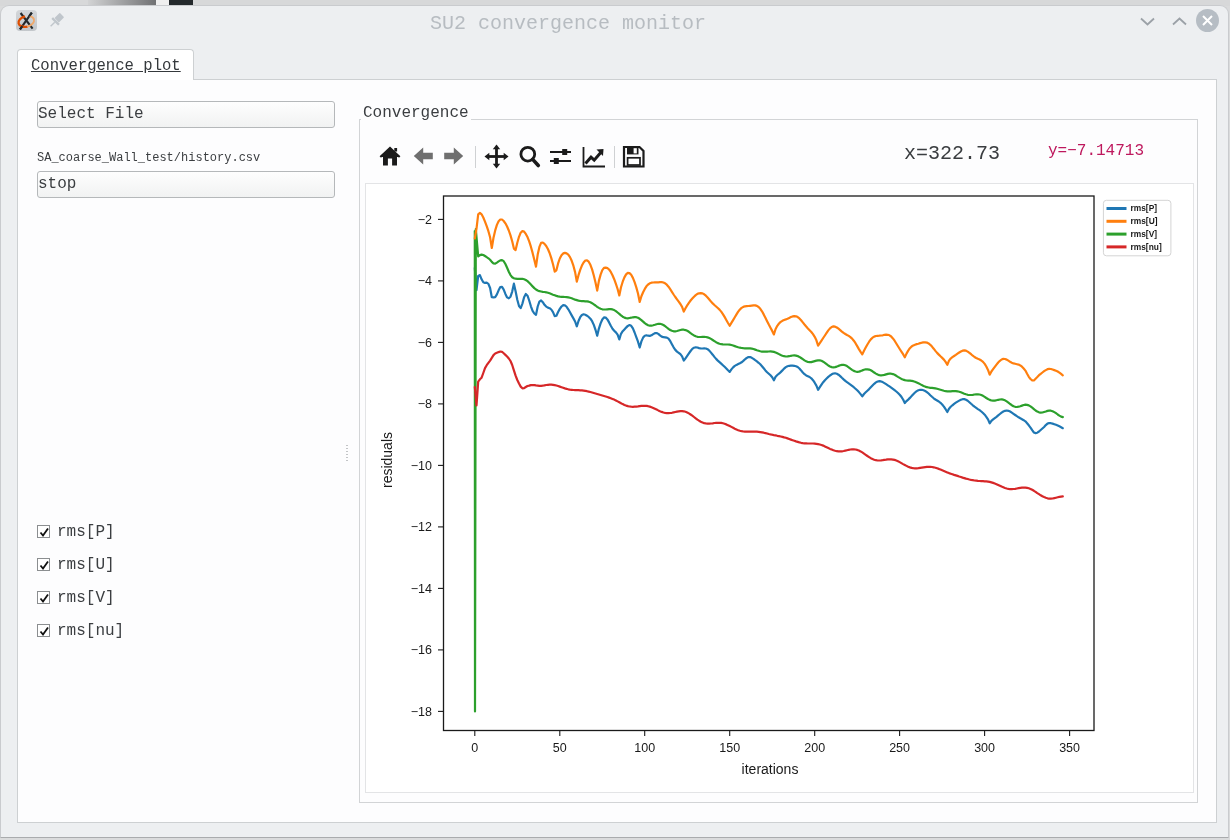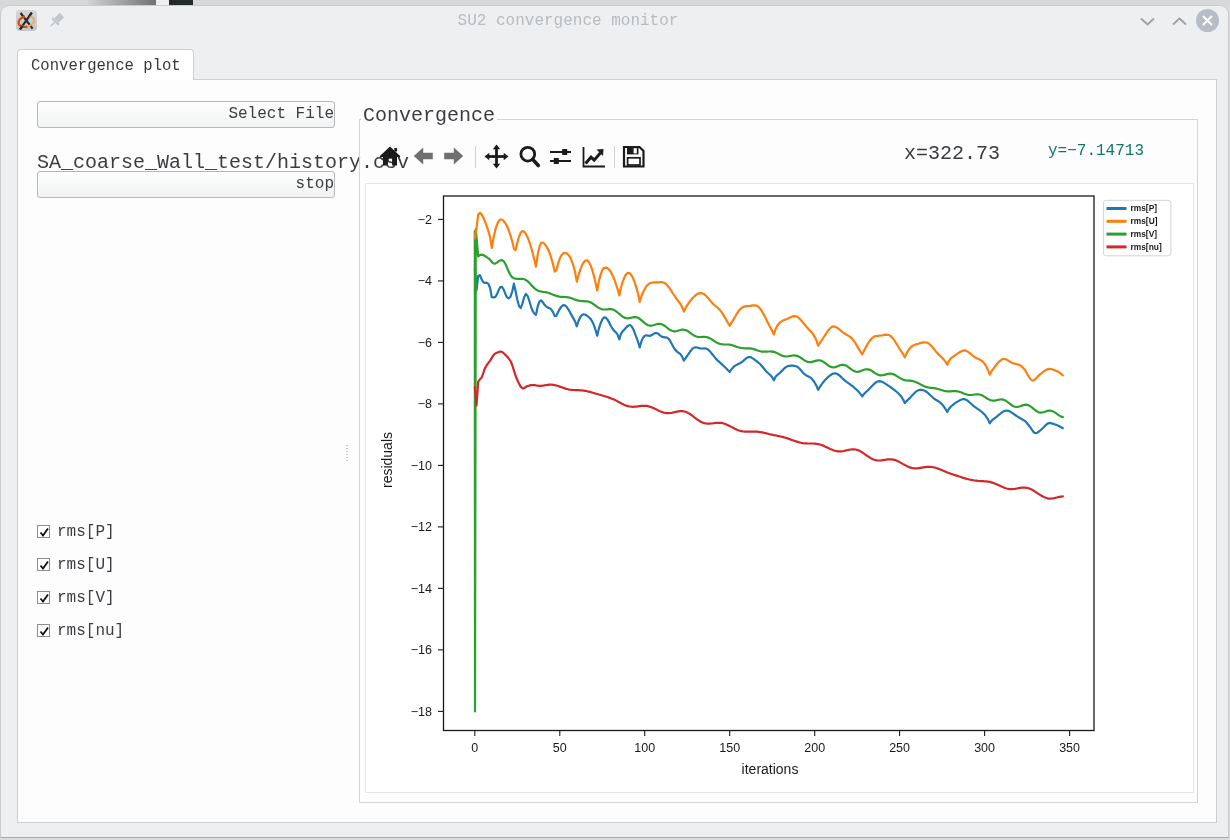--- a/index.html
+++ b/index.html
@@ -6,48 +6,48 @@
   .mono{font-family:"Liberation Mono",monospace;}
   #topstrip{position:absolute;left:0;top:0;width:1230px;height:6px;background:#d7d8d9;}
   #ts-grad{position:absolute;left:88px;top:0;width:68px;height:6px;background:linear-gradient(90deg,#d2d3d4,#707173);}
   #ts-gap{position:absolute;left:156px;top:0;width:13px;height:6px;background:#efefef;}
   #ts-dark{position:absolute;left:169px;top:0;width:24px;height:6px;background:#24292c;}
   #win{position:absolute;left:0;top:5px;width:1229px;height:833px;background:#edeff1;
        border:1px solid #c9cbce;border-bottom:1px solid #a9abad;border-radius:9px 9px 0 0;}
   
   #appicon{position:absolute;left:16px;top:10px;width:21px;height:21px;border-radius:4px;
            background:linear-gradient(180deg,#d3d6d9,#c3c7cb);}
-  #title{position:absolute;left:0;top:12px;width:1136px;text-align:center;font-size:16px;
+  #title{position:absolute;left:0;top:12px;width:1136px;text-align:center;font-size:20px;
          color:#b7bcc1;letter-spacing:0;}
   
   #tab{position:absolute;left:17px;top:49px;width:177px;height:31px;background:#fff;
        border:1px solid #cdd0d2;border-bottom:none;border-radius:4px 4px 0 0;}
-  #tab span{position:absolute;left:13px;top:7px;font-size:15.6px;color:#35393c;}
+  #tab span{position:absolute;left:13px;top:7px;font-size:15.6px;color:#35393c;text-decoration:underline;}
   #content{position:absolute;left:17px;top:79px;width:1200px;height:744px;background:#fdfdfe;
            border:1px solid #cdd0d2;}
   
   .btn{position:absolute;left:37px;width:298px;height:27px;background:linear-gradient(180deg,#fefefe,#f1f2f2);
-       border:1px solid #b5b8ba;border-radius:3px;text-align:right;font-size:16px;color:#3b3e41;
+       border:1px solid #b5b8ba;border-radius:3px;text-align:left;font-size:16px;color:#3b3e41;
        line-height:25px;}
-  #filelbl{position:absolute;left:37px;top:137px;font-size:20px;color:#3b3e41;margin-top:14px;}
+  #filelbl{position:absolute;left:37px;top:137px;font-size:12px;color:#3b3e41;margin-top:14px;}
   .cbrow{position:absolute;left:37px;height:16px;}
   .cbox{position:absolute;left:0;top:1px;width:13px;height:13px;background:#fff;border:1px solid #8b8e90;}
   .cbox svg{position:absolute;left:0px;top:0px;}
   .cblab{position:absolute;left:20px;top:0px;font-size:16px;color:#3b3e41;line-height:16px;}
   
   #sash{position:absolute;left:345.5px;top:445px;width:2px;height:17.5px;
         background:repeating-linear-gradient(180deg,#c3c5c7 0 1.5px,transparent 1.5px 3px);}
   
   #lframe{position:absolute;left:359px;top:119px;width:839px;height:684px;border:1px solid #d2d4d6;}
-  #lflabel{position:absolute;left:361px;top:104px;font-size:20px;color:#3b3e41;background:#fdfdfe;padding:0 2px;}
+  #lflabel{position:absolute;left:361px;top:104px;font-size:16px;color:#3b3e41;background:#fdfdfe;padding:0 2px;}
   
   .tbico{position:absolute;top:144px;}
   .tbsep{position:absolute;top:146px;width:1px;height:22px;background:#cfd1d3;}
   #coordx{position:absolute;left:904px;top:142px;font-size:20px;color:#3a3d40;}
-  #coordy{position:absolute;left:1048px;top:142px;font-size:16px;color:#0f766e;}
+  #coordy{position:absolute;left:1048px;top:142px;font-size:16px;color:#be185d;}
   
   .chev{position:absolute;top:15px;}
   #closebtn{position:absolute;left:1196px;top:9px;width:23px;height:23px;border-radius:50%;background:#b6bdc4;}
 </style></head>
 <body class="mono">
 <div id="topstrip">
     <div id="ts-grad"></div>
     <div id="ts-gap"></div>
     <div id="ts-dark"></div>
   </div>

